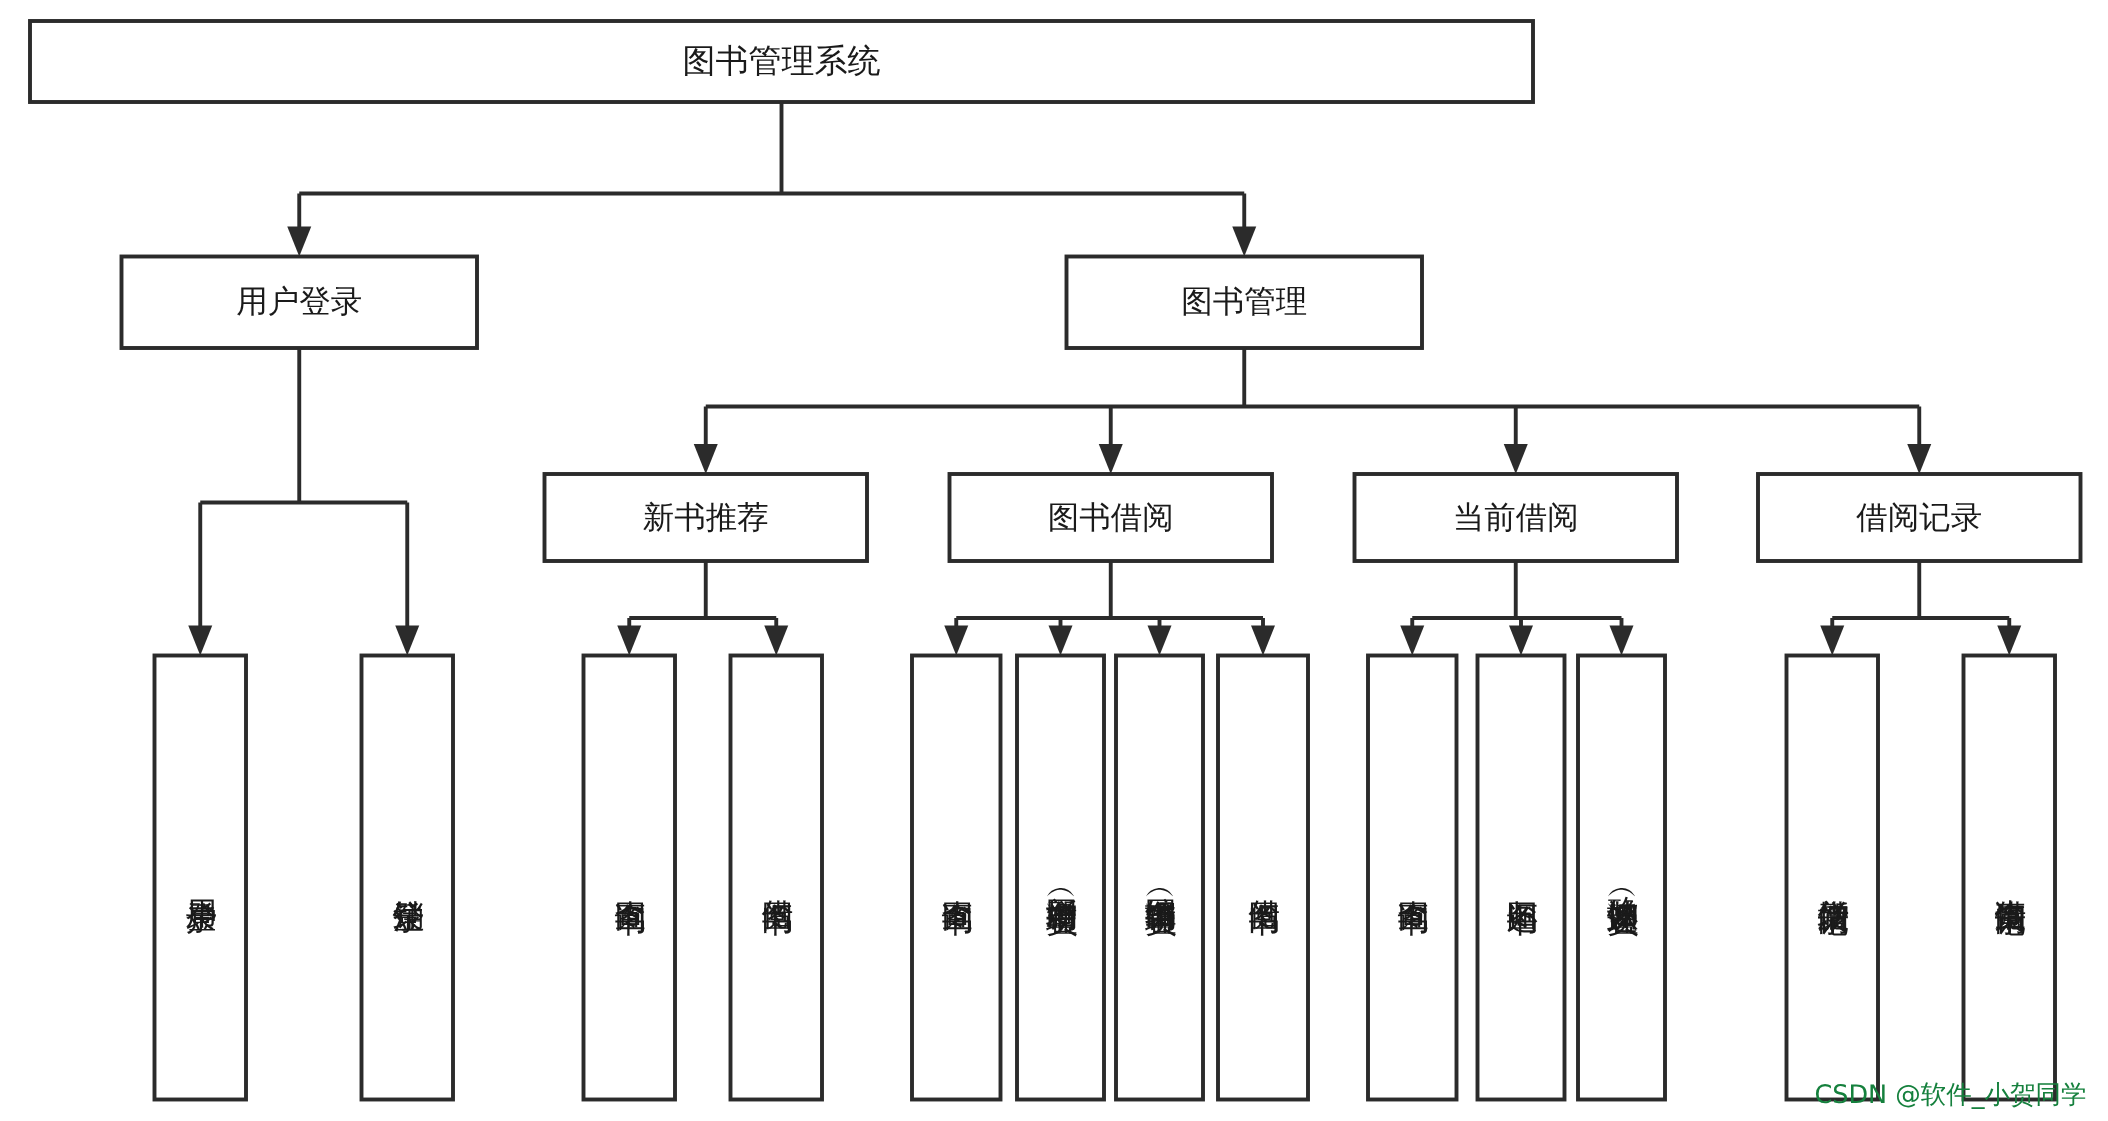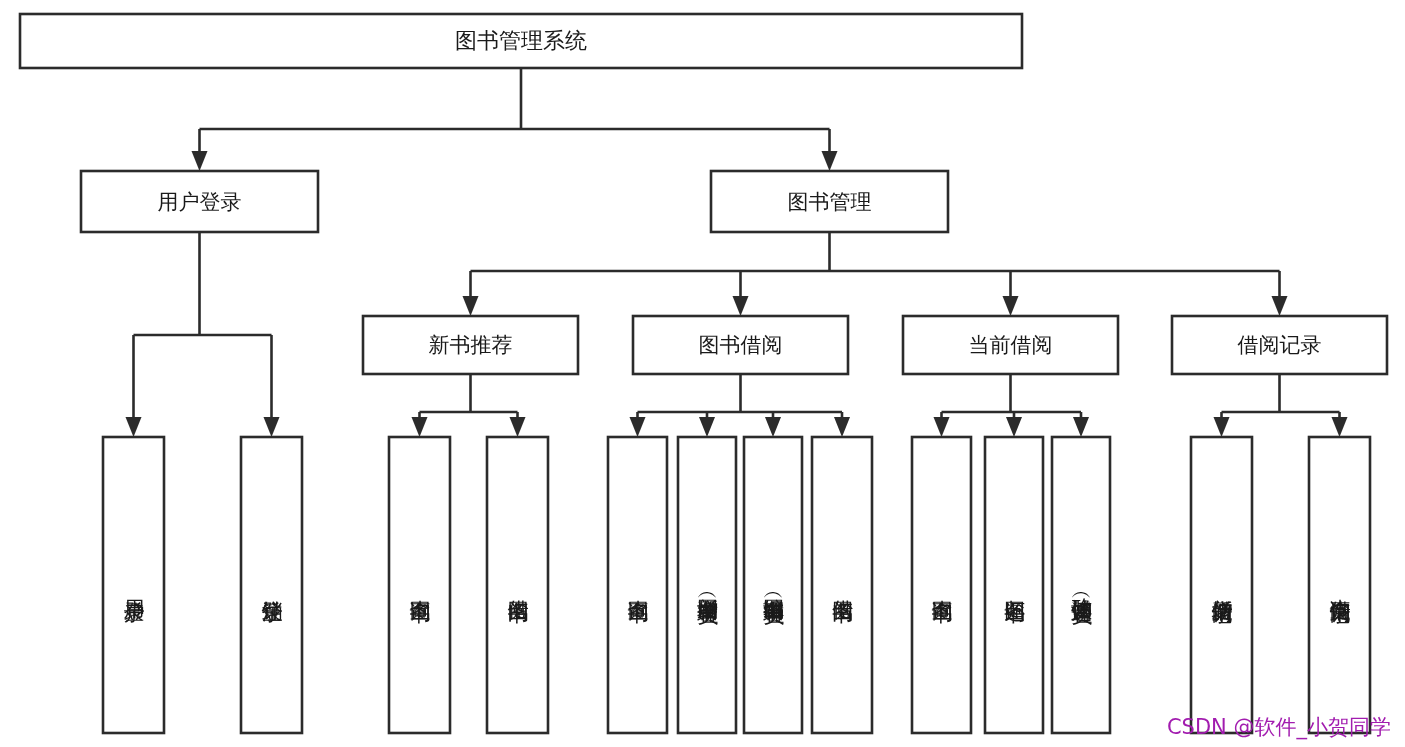--- a/index.html
+++ b/index.html
@@ -70,22 +70,22 @@
     color: #1a1a1a;
     letter-spacing: 1px;
     white-space: nowrap;
     text-align: center;
   }
   .watermark {
     position: absolute;
     right: 14px;
     bottom: 6px;
     font-family: "DejaVu Sans", "Liberation Sans", sans-serif;
-    font-size: 21px;
-    color: #a21caf;
+    font-size: 17px;
+    color: #15803d;
     white-space: nowrap;
     pointer-events: none;
   }
 </style>
 </head>
 <body>
 
 <div id="diagram-root">
 
   <svg id="flow" viewBox="0 0 1405 747">

